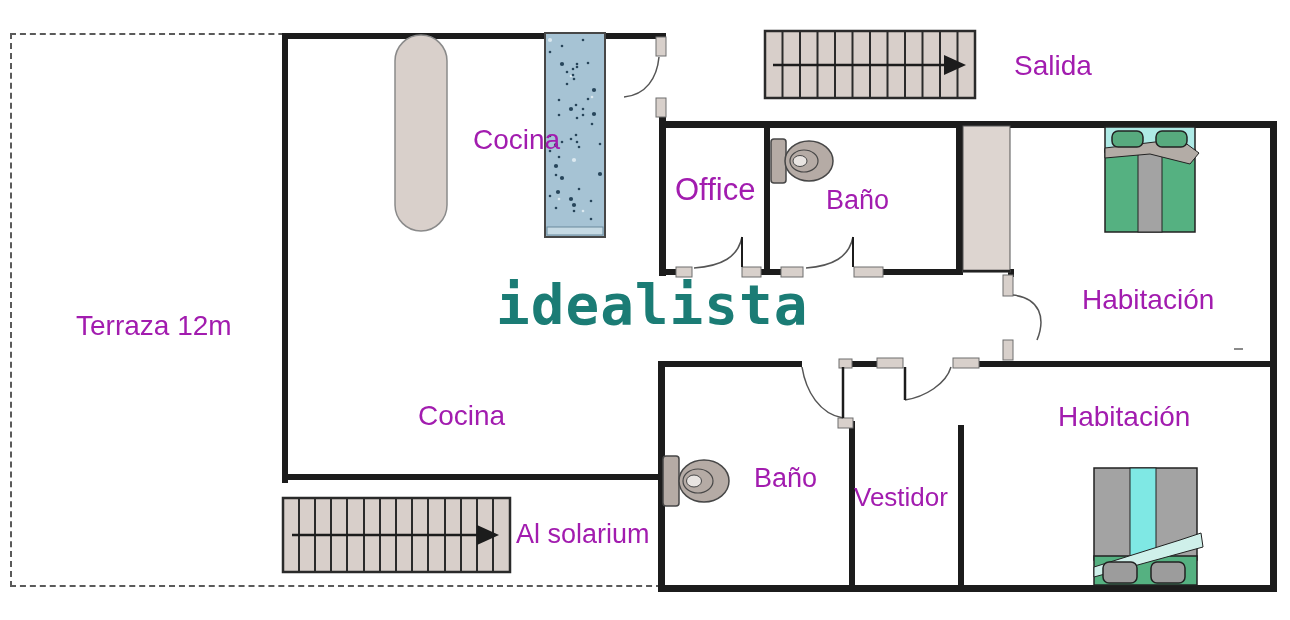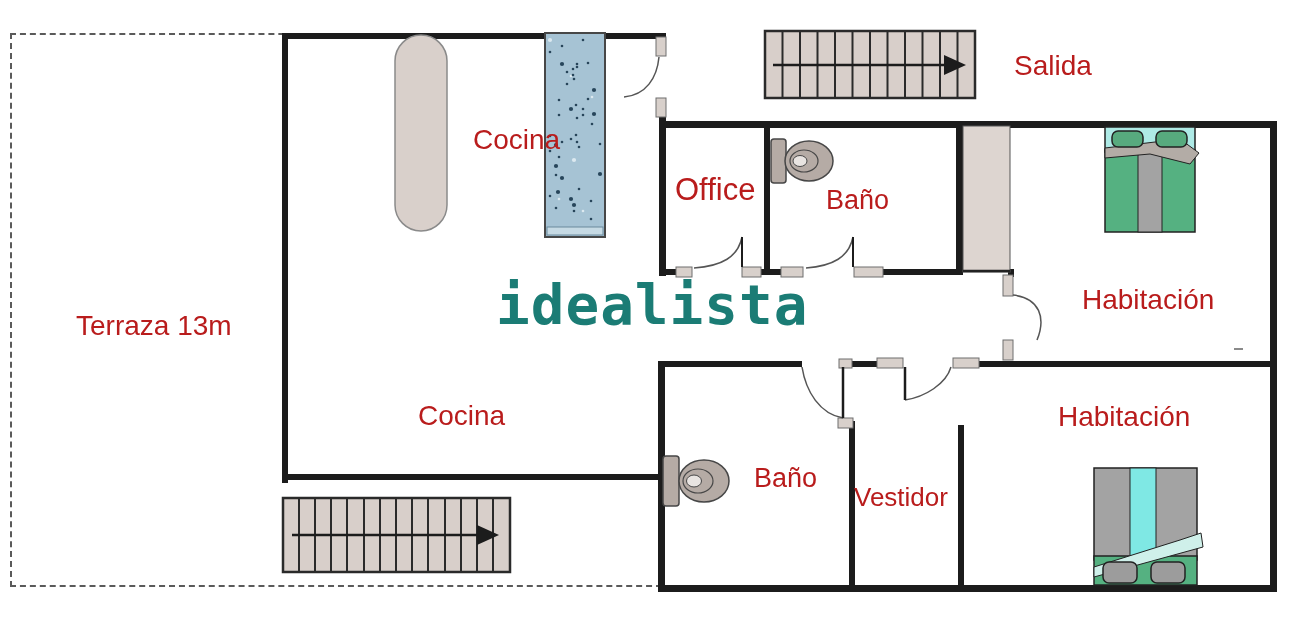--- a/index.html
+++ b/index.html
@@ -1,21 +1,21 @@
 <!DOCTYPE html>
 <html><head>
 <meta charset="utf-8">
 <style>
   html,body{margin:0;padding:0;background:#ffffff;}
   .plan{position:relative;width:1290px;height:620px;background:#ffffff;overflow:hidden;
         font-family:"Liberation Sans", sans-serif;}
   .terrace-outline{position:absolute;left:10px;top:33px;width:650px;height:550px;
         border-left:2px dashed #5a5a5a;border-top:2px dashed #5a5a5a;border-bottom:2px dashed #5a5a5a;}
   .plan-svg{position:absolute;left:0;top:0;}
-  .room-label{position:absolute;color:#b91c1c;white-space:nowrap;}
+  .room-label{position:absolute;color:#a21caf;white-space:nowrap;}
   .watermark{position:absolute;left:496px;top:272px;font-family:"DejaVu Sans Mono", monospace;
         font-weight:bold;font-size:56px;color:#0f766e;letter-spacing:1px;opacity:.95;}
 </style>
 </head>
 <body>
 
 <div class="plan">
 
   <div class="terrace-outline"></div>
 
@@ -204,25 +204,26 @@
     <g stroke="#474747">
       <rect x="663" y="456" width="16" height="50" rx="3" fill="#b5aba5" stroke-width="1.5"></rect>
       <ellipse cx="704" cy="481" rx="25" ry="21" fill="#b5aba5" stroke-width="1.5"></ellipse>
       <ellipse cx="698" cy="481" rx="15" ry="12" fill="none" stroke-width="1.2"></ellipse>
       <ellipse cx="694" cy="481" rx="7.5" ry="6" fill="#e8e4e1" stroke-width="1"></ellipse>
     </g>
 
     <line x1="1234" y1="349" x2="1243" y2="349" stroke="#8a8a8a" stroke-width="2"></line>
   </svg>
 
-  <div class="room-label" style="left:76px;  top:310px; font-size:28px;">Terraza 13m</div>
+  <div class="room-label" style="left:76px;  top:310px; font-size:28px;">Terraza 12m</div>
   <div class="room-label" style="left:449px; top:124px; font-size:28px;margin-left:24px;">Cocina</div>
   <div class="room-label" style="left:1014px;top:50px;  font-size:28px;">Salida</div>
   <div class="room-label" style="left:675px; top:172px; font-size:31px;">Office</div>
   <div class="room-label" style="left:826px; top:185px; font-size:27px;">Baño</div>
   <div class="room-label" style="left:1082px;top:284px; font-size:28px;">Habitación</div>
   <div class="room-label" style="left:418px; top:400px; font-size:28px;">Cocina</div>
+  <div class="room-label" style="left:516px; top:519px; font-size:27px;">Al solarium</div>
   <div class="room-label" style="left:754px; top:463px; font-size:27px;">Baño</div>
   <div class="room-label" style="left:854px; top:482px; font-size:26px;">Vestidor</div>
   <div class="room-label" style="left:1058px;top:401px; font-size:28px;">Habitación</div>
 
   <div class="watermark">idealista</div>
 </div>
 
 </body></html>

